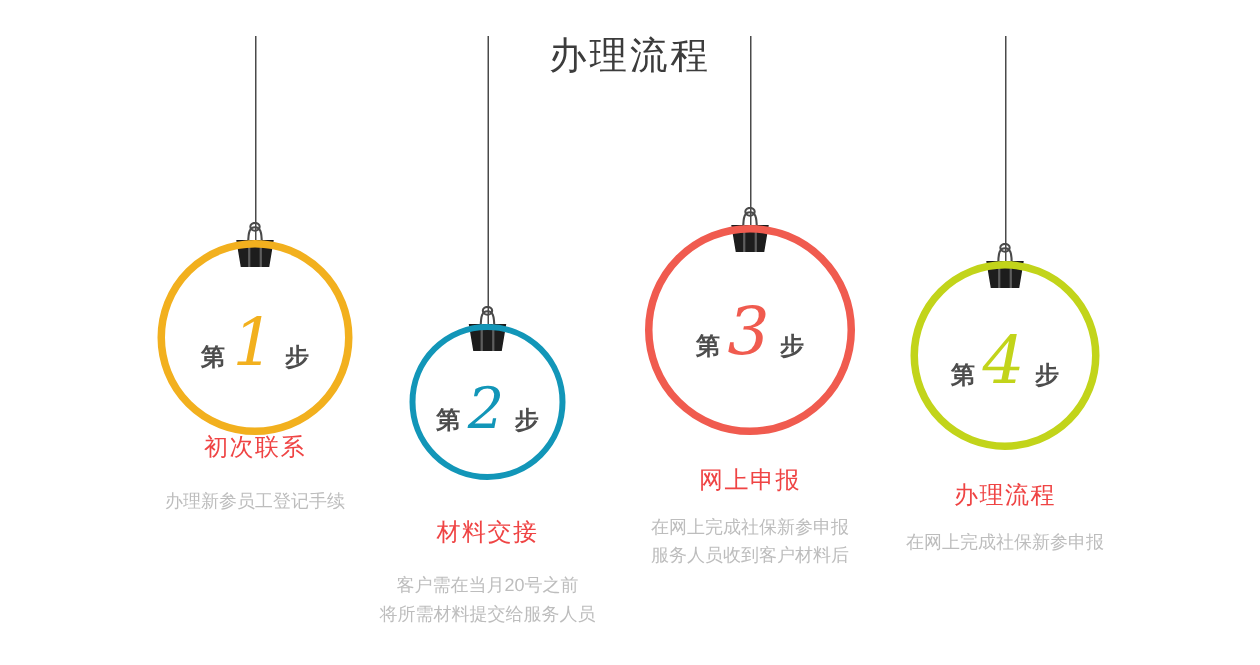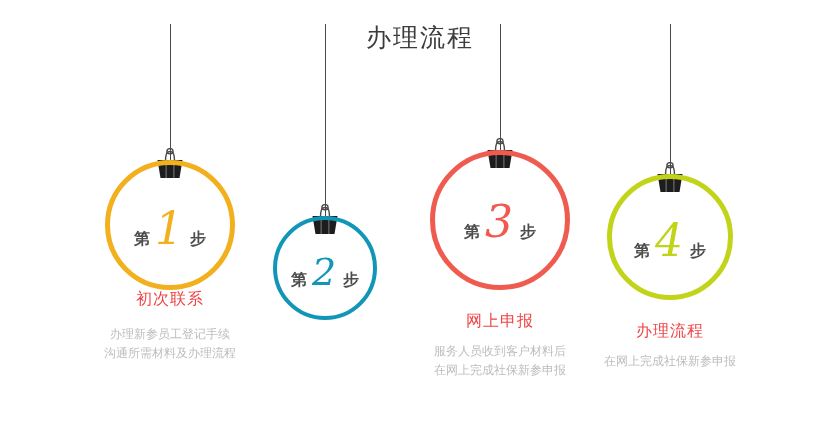--- a/index.html
+++ b/index.html
@@ -144,41 +144,45 @@
     </div>
     <div class="ring" style="top:160px;width:130px;height:130px;margin-left:-65px;border-width:5px;border-color:#F2B01E;"></div>
     <div class="step-number" style="top:207px;">
       <span class="cn">第</span>
         <span class="digit" style="color:#F2B01E;">1</span>
         <span class="cn">步</span>
     </div>
     <div class="step-label" style="top:288px;">初次联系</div>
     <div class="step-desc" style="top:325px;">
       <span class="line">办理新参员工登记手续</span>
-      <span class="line">沟通所需材料及办理流程</span>
     </div>
   </div>
 
   <div class="step" id="step-2-group" style="left:225px;">
     <div class="string" style="top:24px;height:192px;"></div>
     <div class="clip" style="top:204px;">
       <svg width="34" height="31" viewBox="0 0 34 31" xmlns="http://www.w3.org/2000/svg">
         <path d="M12.5 14 C12.5 6.5 13.5 3.5 17 3.5 C20.5 3.5 21.5 6.5 21.5 14" fill="none" stroke="#4a4a4a" stroke-width="1.4"></path>
         <ellipse cx="17" cy="3.2" rx="3.1" ry="2.6" fill="none" stroke="#4a4a4a" stroke-width="1.4"></ellipse>
         <path d="M4.5 12 L29.5 12 L26.5 30 L7.5 30 Z" fill="#1d1d1d"></path>
         <rect x="12.4" y="12" width="1.5" height="18" fill="#5e5e5e"></rect>
         <rect x="20.1" y="12" width="1.5" height="18" fill="#5e5e5e"></rect>
       </svg>
     </div>
     <div class="ring" style="top:216px;width:104px;height:104px;margin-left:-52px;border-width:4px;border-color:#1296B8;"></div>
     <div class="step-number" style="top:253px;">
       <span class="cn">第</span>
         <span class="digit" style="color:#1296B8;font-size:38px;line-height:38px;">2</span>
         <span class="cn">步</span>
     </div>
+    <div class="step-label" style="top:345px;">材料交接</div>
+    <div class="step-desc" style="top:381px;">
+      <span class="line">客户需在当月20号之前</span>
+      <span class="line">将所需材料提交给服务人员</span>
+    </div>
   </div>
 
   <div class="step" id="step-3-group" style="left:400px;">
     <div class="string" style="top:24px;height:126px;"></div>
     <div class="clip" style="top:138px;">
       <svg width="34" height="31" viewBox="0 0 34 31" xmlns="http://www.w3.org/2000/svg">
         <path d="M12.5 14 C12.5 6.5 13.5 3.5 17 3.5 C20.5 3.5 21.5 6.5 21.5 14" fill="none" stroke="#4a4a4a" stroke-width="1.4"></path>
         <ellipse cx="17" cy="3.2" rx="3.1" ry="2.6" fill="none" stroke="#4a4a4a" stroke-width="1.4"></ellipse>
         <path d="M4.5 12 L29.5 12 L26.5 30 L7.5 30 Z" fill="#1d1d1d"></path>
         <rect x="12.4" y="12" width="1.5" height="18" fill="#5e5e5e"></rect>
@@ -186,22 +190,22 @@
       </svg>
     </div>
     <div class="ring" style="top:150px;width:140px;height:140px;margin-left:-70px;border-width:5px;border-color:#F05B4F;"></div>
     <div class="step-number" style="top:200px;">
       <span class="cn">第</span>
         <span class="digit" style="color:#F05B4F;">3</span>
         <span class="cn">步</span>
     </div>
     <div class="step-label" style="top:310px;">网上申报</div>
     <div class="step-desc" style="top:342px;">
+      <span class="line">在网上完成社保新参申报</span>
       <span class="line">服务人员收到客户材料后</span>
-      <span class="line">在网上完成社保新参申报</span>
     </div>
   </div>
 
   <div class="step" id="step-4-group" style="left:570px;">
     <div class="string" style="top:24px;height:150px;"></div>
     <div class="clip" style="top:162px;">
       <svg width="34" height="31" viewBox="0 0 34 31" xmlns="http://www.w3.org/2000/svg">
         <path d="M12.5 14 C12.5 6.5 13.5 3.5 17 3.5 C20.5 3.5 21.5 6.5 21.5 14" fill="none" stroke="#4a4a4a" stroke-width="1.4"></path>
         <ellipse cx="17" cy="3.2" rx="3.1" ry="2.6" fill="none" stroke="#4a4a4a" stroke-width="1.4"></ellipse>
         <path d="M4.5 12 L29.5 12 L26.5 30 L7.5 30 Z" fill="#1d1d1d"></path>

